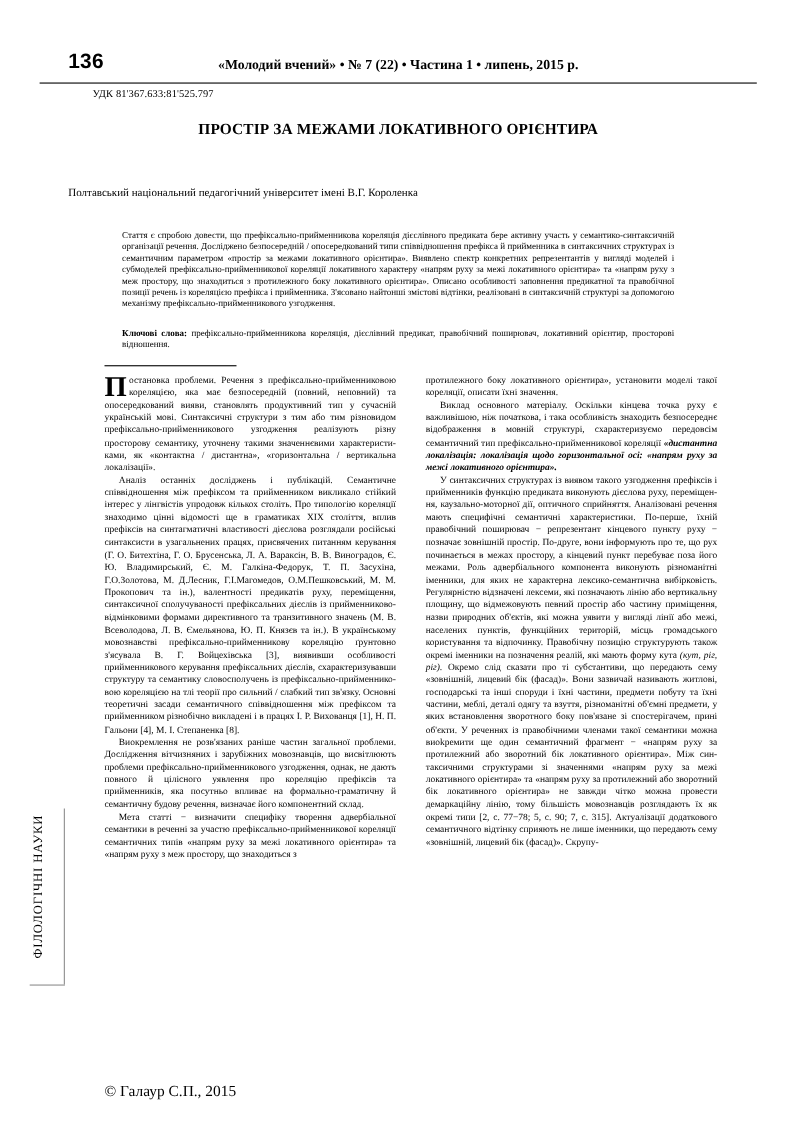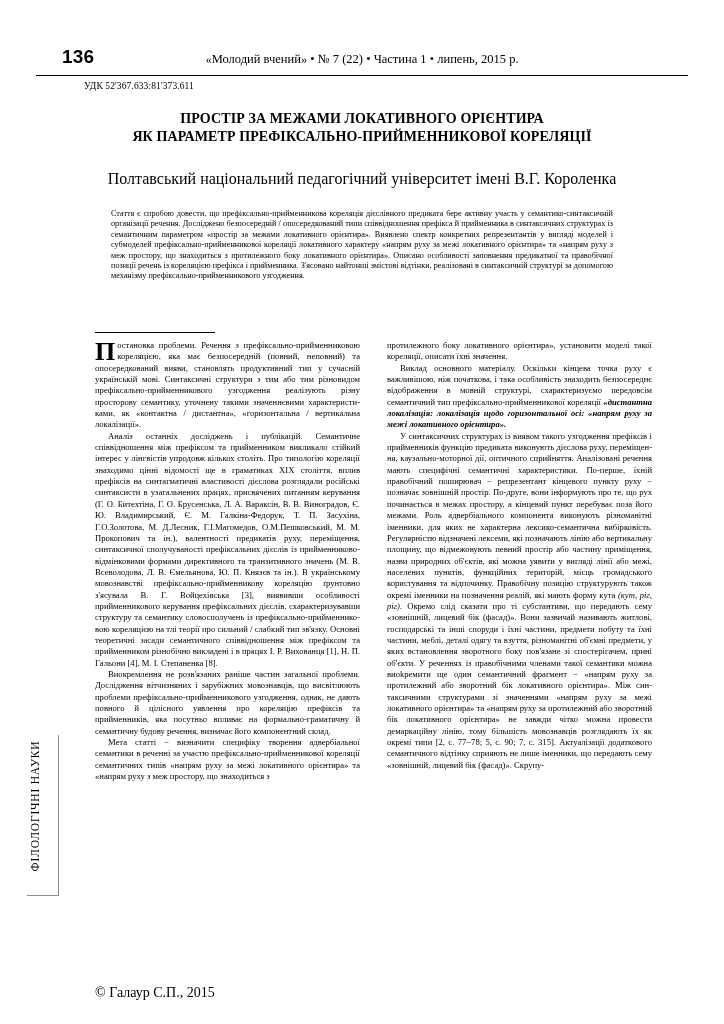--- a/index.html
+++ b/index.html
@@ -41,21 +41,21 @@
     letter-spacing: 0.2px;
     font-family: "Liberation Sans", sans-serif;
   }
   .journal-line {
     position: absolute;
     left: 0;
     top: 4px;
     width: 600px;
     text-align: center;
     font-size: 12.5px;
-    font-weight: normal;
+    font-weight: bold;
     font-family: "Liberation Serif", serif;
   }
   .head-rule {
     position: absolute;
     left: 36px;
     top: 75px;
     width: 652px;
     height: 1px;
     background: #000;
   }
@@ -88,22 +88,21 @@
     width: 600px;
     text-align: center;
     font-size: 11px;
     font-weight: bold;
   }
   .affiliation {
     position: absolute;
     left: 62px;
     top: 170px;
     width: 600px;
-    text-align: center;
-    font-size: 16px;
+    font-size: 10px;
   }
 
   
   .abstract {
     position: absolute;
     left: 95px;
     top: 193px;
     width: 534px;
     font-size: 8.2px;
     line-height: 10.4px;
@@ -192,30 +191,30 @@
 <body>
 
 <div class="page">
 
   <div class="running-head">
     <div class="folio">136</div>
     <div class="journal-line">«Молодий вчений» • № 7 (22) • Частина 1 • липень, 2015 р.</div>
   </div>
   <div class="head-rule"></div>
 
-  <div class="udc">УДК 52'367.633:81'373.611</div>
+  <div class="udc">УДК 81'367.633:81'525.797</div>
 
   <div class="title">
     <span>ПРОСТІР ЗА МЕЖАМИ ЛОКАТИВНОГО ОРІЄНТИРА</span><br>
-    <span>ЯК ПАРАМЕТР ПРЕФІКСАЛЬНО-ПРИЙМЕННИКОВОЇ КОРЕЛЯЦІЇ</span>
   </div>
   <div class="affiliation">Полтавський національний педагогічний університет імені В.Г. Короленка</div>
 
   <div class="abstract">
     <p>Стаття є спробою довести, що префіксально-прийменникова кореляція дієслівного предиката бере активну участь у семантико-синтаксичній організації речення. Досліджено безпосередній / опосередкований типи співвідношення префікса й прийменника в синтаксичних структурах із семантичним параметром «простір за межами локативного орієнтира». Виявлено спектр конкретних репрезентантів у вигляді моделей і субмоделей префіксально-прийменникової кореляції локативного характеру «напрям руху за межі локативного орієнтира» та «напрям руху з меж простору, що знаходиться з протилежного боку локативного орієнтира». Описано особливості заповнення предикатної та правобічної позиції речень із кореляцією префікса і прийменника. З'ясовано найтонші змістові відтінки, реалізовані в синтаксичній структурі за допомогою механізму префіксально-прийменникового узгодження.</p>
+    <p><span class="kw-label">Ключові слова:</span> <span>префіксально-прийменникова кореляція, дієслівний предикат, правобічний поширювач, локативний орієнтир, просторові відношення.</span></p>
   </div>
 
   <div class="col-rule"></div>
 
   <div class="col col-left">
     <p class="noindent">
       <span class="dropcap">П</span><span class="run-in">остановка проблеми.</span><span> Речення з префіксаль­но-прийменниковою кореляцією, яка має безпосередній (повний, неповний) та опосередкова­ний вияви, становлять продуктивний тип у сучас­ній українській мові. Синтаксичні структури з тим або тим різновидом префіксально-прийменникового узгодження реалізують різну просторову семанти­ку, уточнену такими значеннєвими характеристи­ками, як «контактна / дистантна», «горизонтальна / вертикальна локалізації».</span>
     </p>
     <p>
       <span class="run-in">Аналіз останніх досліджень і публікацій.</span><span> Се­мантичне співвідношення між префіксом та при­йменником викликало стійкий інтерес у лінгвістів упродовж кількох століть. Про типологію коре­ляції знаходимо цінні відомості ще в граматиках XIX століття, вплив префіксів на синтагматичні властивості дієслова розглядали російські синтак­систи в узагальнених працях, присвячених питан­ням керування (Г. О. Битехтіна, Г. О. Брусенська, Л. А. Вараксін, В. В. Виноградов, Є. Ю. Влади­мирський, Є. М. Галкіна-Федорук, Т. П. Засухіна, Г.О.Золотова, М. Д.Лесник, Г.І.Магомедов, О.М.Пеш­ковський, М. М. Прокопович та ін.), валентності предикатів руху, переміщення, синтаксичної спо­лучуваності префіксальних дієслів із прийменниково-відмінковими формами директивного та транзитив­ного значень (М. В. Всеволодова, Л. В. Ємельянова, Ю. П. Князєв та ін.). В українському мовознавстві префіксально-прийменникову кореляцію ґрунтовно з'ясувала В. Г. Войцехівська [3], виявивши особли­вості прийменникового керування префіксальних дієслів, схарактеризувавши структуру та семанти­ку словосполучень із префіксально-прийменнико­вою кореляцією на тлі теорії про сильний / слабкий тип зв'язку. Основні теоретичні засади семантично­го співвідношення між префіксом та прийменником різнобічно викладені і в працях І. Р. Вихованця [1], Н. П. Гальони [4], М. І. Степаненка [8].</span>

